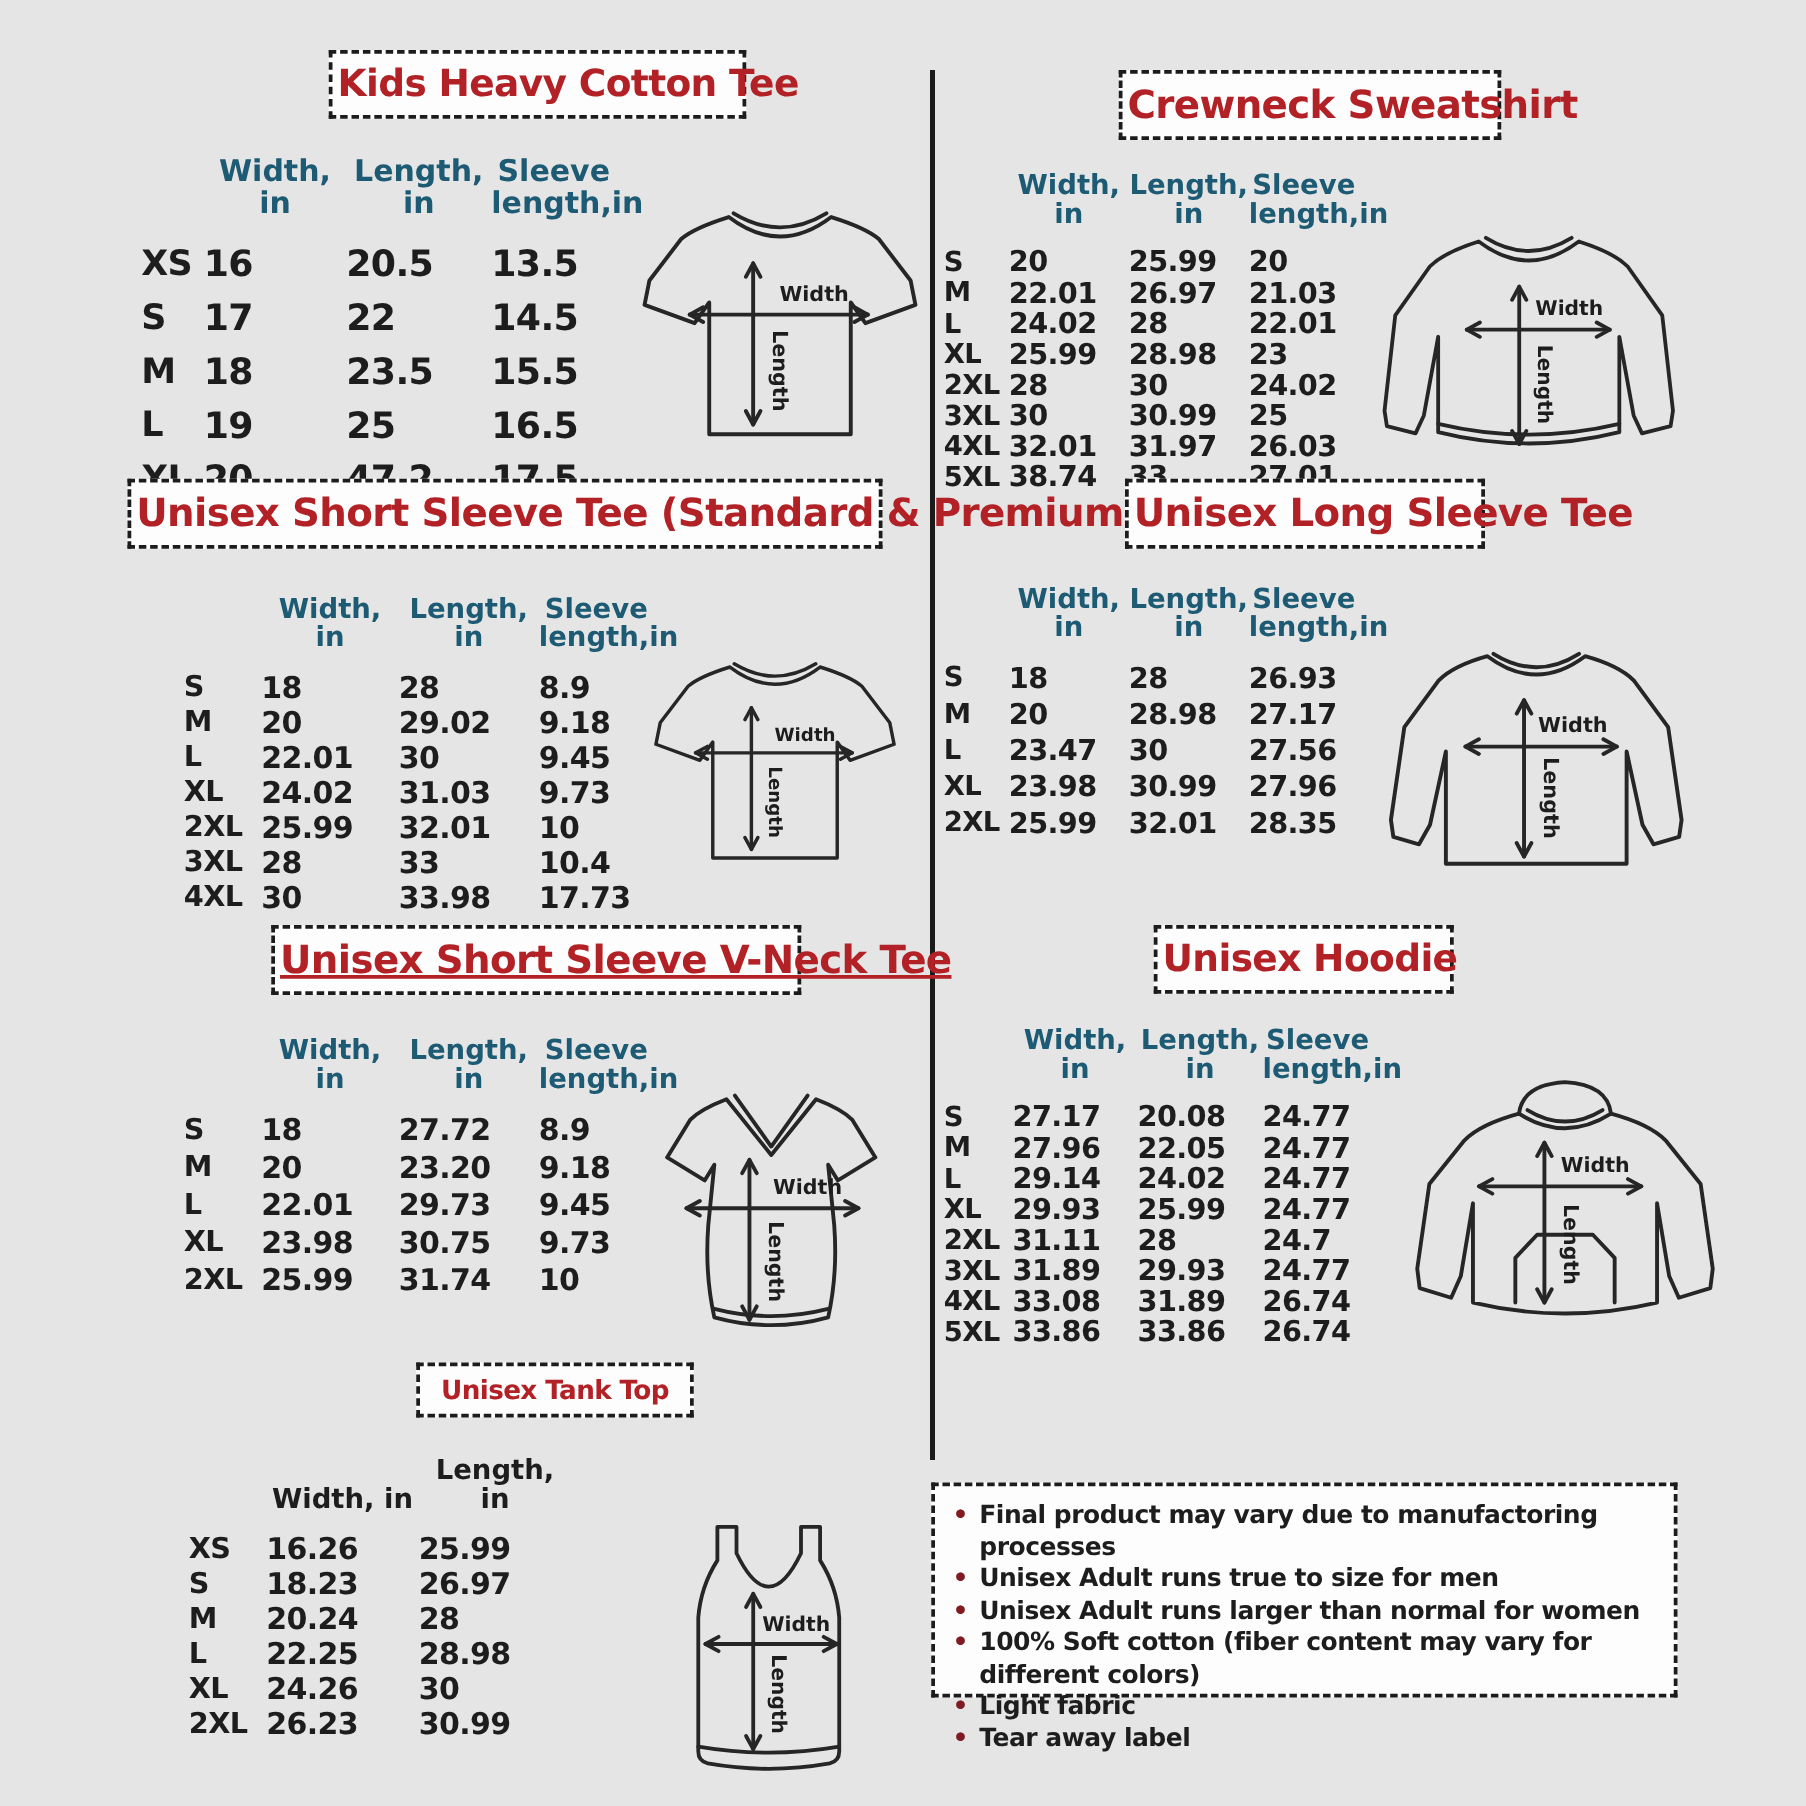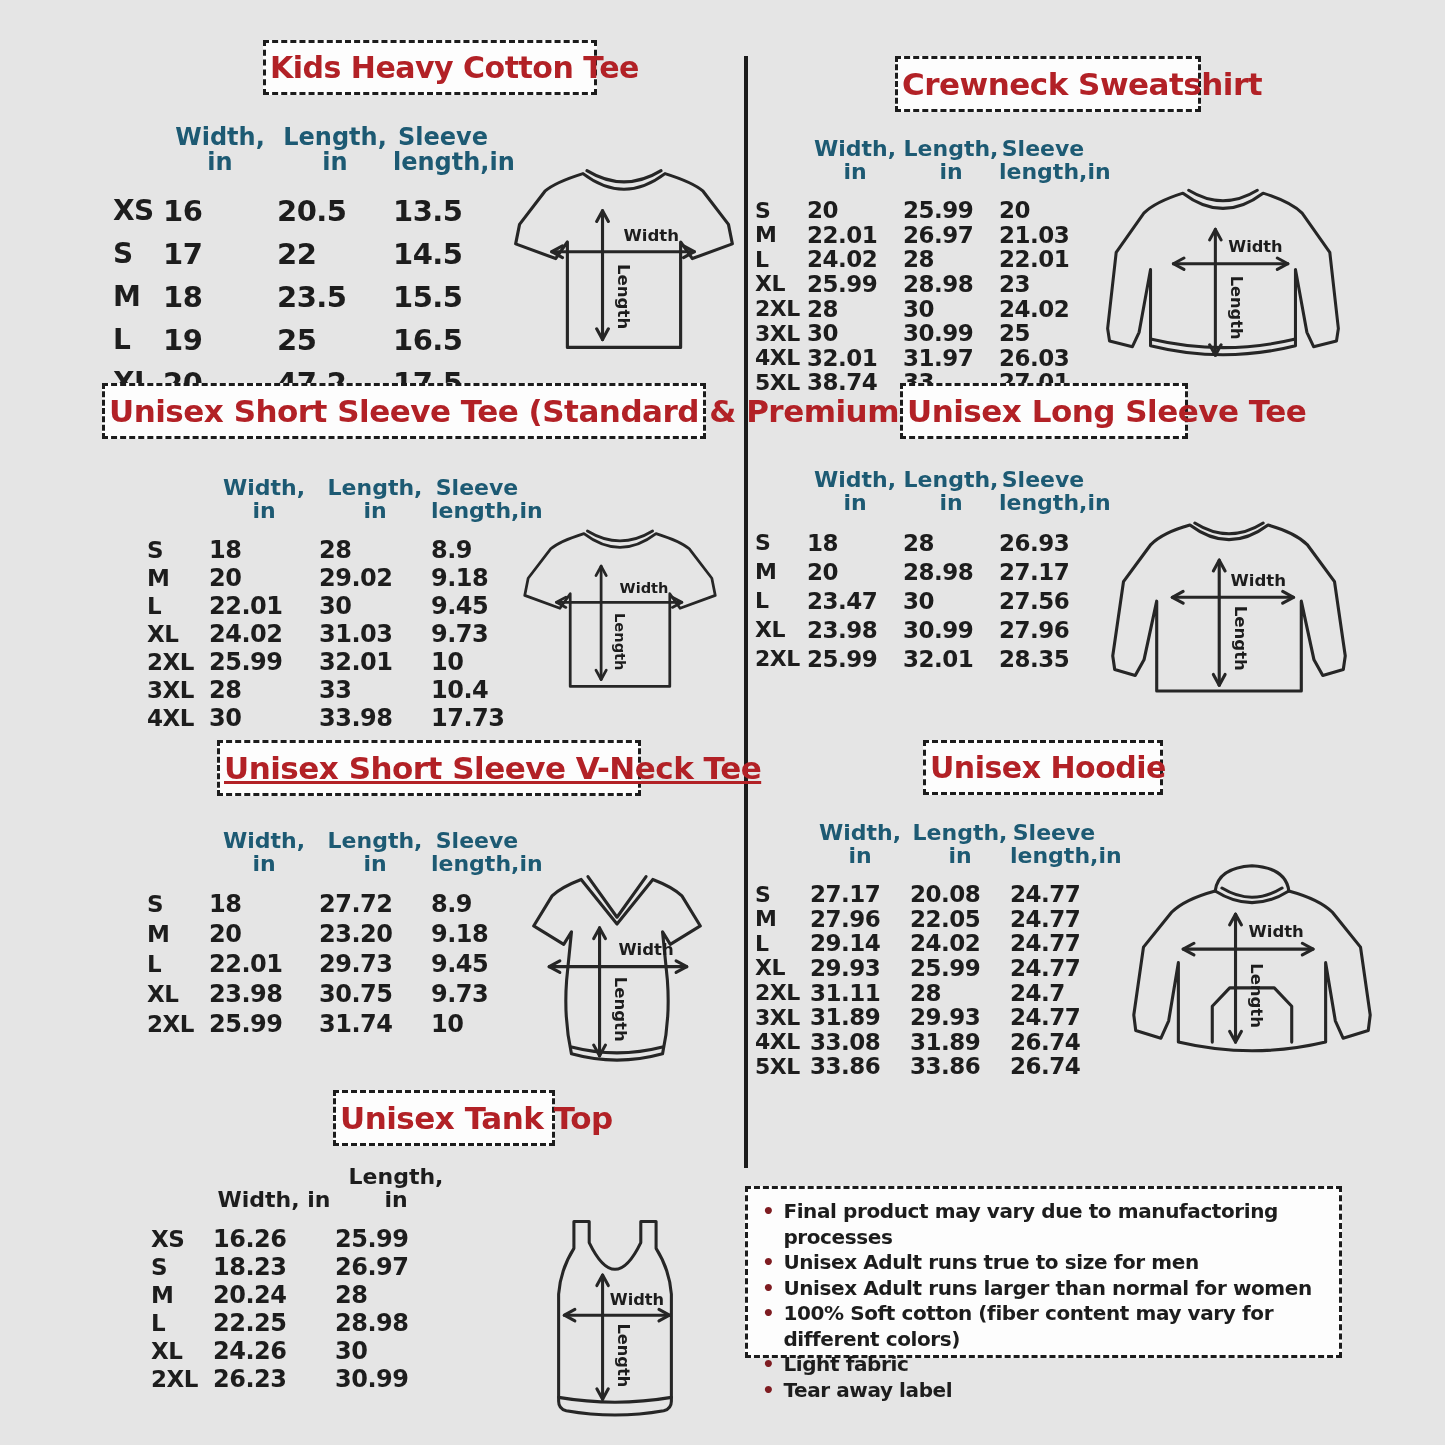--- a/index.html
+++ b/index.html
@@ -43,21 +43,21 @@
   #sec3 .garment{left:349px;top:128px;width:254px;height:196px;}
   #sec4{left:85px;top:740px;width:660px;height:348px;}
   #sec4 .title-box{left:132px;width:424px;font-size:31px;text-decoration:underline;}
   #sec4 .size-table{left:62px;top:70px;--cols:62px 110px 112px 92px;--fs:24px;--rowh:30px;--hfs:22px;}
   #sec4 .garment{left:433px;top:122px;width:198px;height:218px;}
   #sec5{left:753px;top:740px;width:692px;height:348px;}
   #sec5 .title-box{left:135px;width:240px;font-size:30px;margin-left:35px;}
   #sec5 .size-table{left:2px;top:62px;--cols:55px 100px 100px 88px;--fs:23px;--rowh:24.6px;--hfs:22px;}
   #sec5 .garment{left:368px;top:118px;width:262px;height:218px;}
   #sec6{left:85px;top:1090px;width:660px;height:352px;}
-  #sec6 .title-box{left:248px;width:222px;font-size:31px;}
+  #sec6 .title-box{left:248px;width:222px;font-size:21px;}
   #sec6 .size-table{left:66px;top:56px;--cols:62px 122px 122px;--fs:24px;--rowh:28px;--hfs:22px;}
   #sec6 .garment{left:458px;top:122px;width:144px;height:215px;}
 </style>
 </head>
 <body>
 
 <div class="canvas">
   <div class="divider"></div>
 
   <section class="sec" id="sec0">

